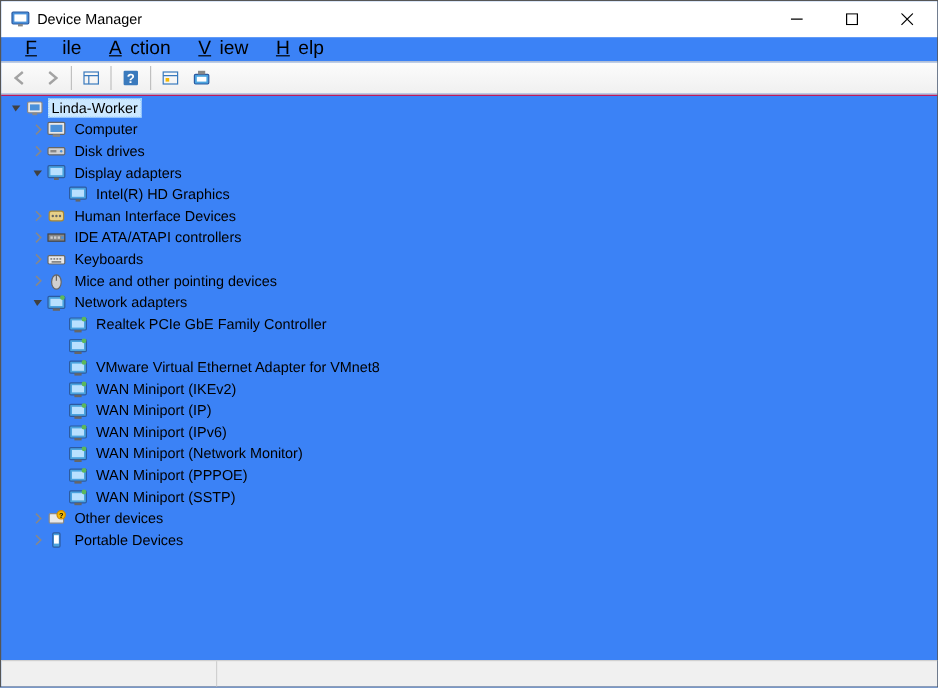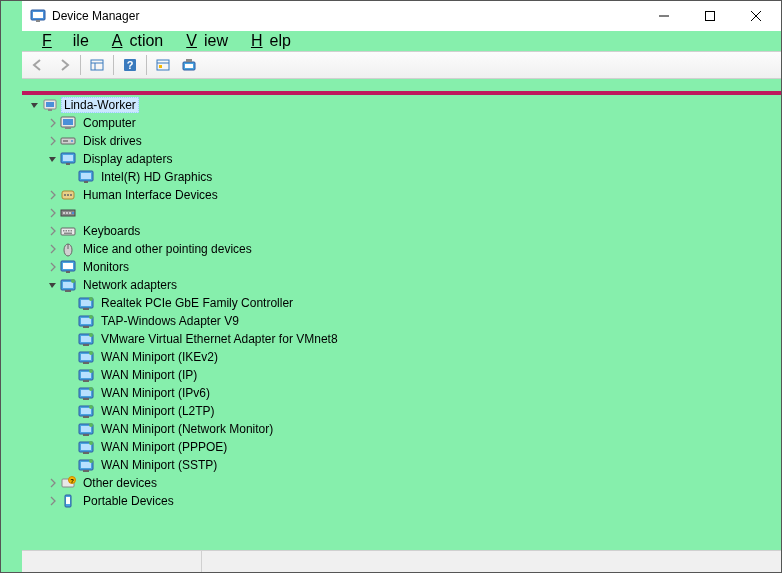--- a/index.html
+++ b/index.html
@@ -1,30 +1,30 @@
 <!DOCTYPE html>
 <html><head>
 <meta charset="utf-8">
 <style>
 * { box-sizing: border-box; margin: 0; padding: 0; }
 body { font-family: 'Segoe UI', Tahoma, sans-serif; font-size: 12px; background: #fff; overflow: hidden; }
-.window { width: 782px; height: 573px; border: 1px solid #555; background: #86efac; display: flex; flex-direction: column; padding-left: 21px; }
+.window { width: 782px; height: 573px; border: 1px solid #555; background: #3b82f6; display: flex; flex-direction: column; }
 .titlebar { height: 30px; display: flex; align-items: center; padding: 0 2px 0 8px; background: #fff; }
 .titlebar-icon { width: 16px; height: 16px; margin-right: 6px; flex-shrink: 0; }
 .titlebar-text { flex: 1; font-size: 12px; }
 .win-controls { display: flex; }
 .win-btn { width: 46px; height: 30px; display: flex; align-items: center; justify-content: center; cursor: default; }
 .menubar { height: 20px; display: flex; align-items: center; padding: 0 6px; gap: 2px; font-size: 16px; }
 .menubar span { padding: 1px 7px; cursor: default; }
 .menubar .ul { text-decoration: underline; }
 .toolbar { height: 28px; border-top: 1px solid #d0d0d0; border-bottom: 1px solid #d0d0d0; background: linear-gradient(#fcfcfc,#f0f0f0); display: flex; align-items: center; padding: 0 4px; gap: 2px; }
 .tool-btn { width: 24px; height: 24px; display: flex; align-items: center; justify-content: center; cursor: default; border: 1px solid transparent; }
 .tool-btn.disabled { opacity: 0.45; }
 .tool-sep { width: 1px; height: 20px; background: #c0c0c0; margin: 0 2px; }
-.content { flex: 1; display: flex; border-top: 4px solid #be185d; min-height: 0; margin-top: 12px; }
+.content { flex: 1; display: flex; border-top: 1px solid #be185d; min-height: 0; }
 .tree-wrap { flex: 1; overflow-y: scroll; overflow-x: hidden; padding: 1px 0 0 2px; position: relative; }
 .tree { font-size: 12px; }
 .row { display: flex; align-items: center; height: 18px; white-space: nowrap; cursor: default; }
 .row.selected .label { background: #cce8ff; border: 1px dotted #99d1ff; padding: 0 2px; margin-left: -1px; }
 .chevron { width: 14px; height: 14px; display: flex; align-items: center; justify-content: center; flex-shrink: 0; margin-right: 0px; }
 .chevron svg { display: block; }
 .icon { width: 16px; height: 16px; margin-right: 4px; flex-shrink: 0; display: flex; align-items: center; justify-content: center; }
 .label { padding: 0 3px; }
 .indent0 { padding-left: 4px; }
 .indent1 { padding-left: 22px; }
@@ -204,20 +204,21 @@
             <span class="chevron">
               <svg width="10" height="10">
                 <path d="M3 1 L7 5 L3 9" fill="none" stroke="#888" stroke-width="1.3"></path>
               </svg>
             </span>
             <span class="icon">
               <svg width="16" height="16">
                 <use href="#ico-ide"></use>
               </svg>
             </span>
+            <span class="label">IDE ATA/ATAPI controllers</span>
           </div>
           <div class="row indent1">
             <span class="chevron">
               <svg width="10" height="10">
                 <path d="M3 1 L7 5 L3 9" fill="none" stroke="#888" stroke-width="1.3"></path>
               </svg>
             </span>
             <span class="icon">
               <svg width="16" height="16">
                 <use href="#ico-keyboard"></use>
@@ -234,33 +235,20 @@
             <span class="icon">
               <svg width="16" height="16">
                 <use href="#ico-mouse"></use>
               </svg>
             </span>
             <span class="label">Mice and other pointing devices</span>
           </div>
           <div class="row indent1">
             <span class="chevron">
               <svg width="10" height="10">
-                <path d="M3 1 L7 5 L3 9" fill="none" stroke="#888" stroke-width="1.3"></path>
-              </svg>
-            </span>
-            <span class="icon">
-              <svg width="16" height="16">
-                <use href="#ico-monitor"></use>
-              </svg>
-            </span>
-            <span class="label">Monitors</span>
-          </div>
-          <div class="row indent1">
-            <span class="chevron">
-              <svg width="10" height="10">
                 <path d="M1 3 L8 3 L4 8 Z" fill="#404040"></path>
               </svg>
             </span>
             <span class="icon">
               <svg width="16" height="16">
                 <use href="#ico-network"></use>
               </svg>
             </span>
             <span class="label">Network adapters</span>
           </div>
@@ -273,21 +261,20 @@
             </span>
             <span class="label">Realtek PCIe GbE Family Controller</span>
           </div>
           <div class="row indent2">
             <span class="chevron"></span>
             <span class="icon">
               <svg width="16" height="16">
                 <use href="#ico-network"></use>
               </svg>
             </span>
-            <span class="label">TAP-Windows Adapter V9</span>
           </div>
           <div class="row indent2">
             <span class="chevron"></span>
             <span class="icon">
               <svg width="16" height="16">
                 <use href="#ico-network"></use>
               </svg>
             </span>
             <span class="label">VMware Virtual Ethernet Adapter for VMnet8</span>
           </div>
@@ -310,29 +297,20 @@
             <span class="label">WAN Miniport (IP)</span>
           </div>
           <div class="row indent2">
             <span class="chevron"></span>
             <span class="icon">
               <svg width="16" height="16">
                 <use href="#ico-network"></use>
               </svg>
             </span>
             <span class="label">WAN Miniport (IPv6)</span>
-          </div>
-          <div class="row indent2">
-            <span class="chevron"></span>
-            <span class="icon">
-              <svg width="16" height="16">
-                <use href="#ico-network"></use>
-              </svg>
-            </span>
-            <span class="label">WAN Miniport (L2TP)</span>
           </div>
           <div class="row indent2">
             <span class="chevron"></span>
             <span class="icon">
               <svg width="16" height="16">
                 <use href="#ico-network"></use>
               </svg>
             </span>
             <span class="label">WAN Miniport (Network Monitor)</span>
           </div>

